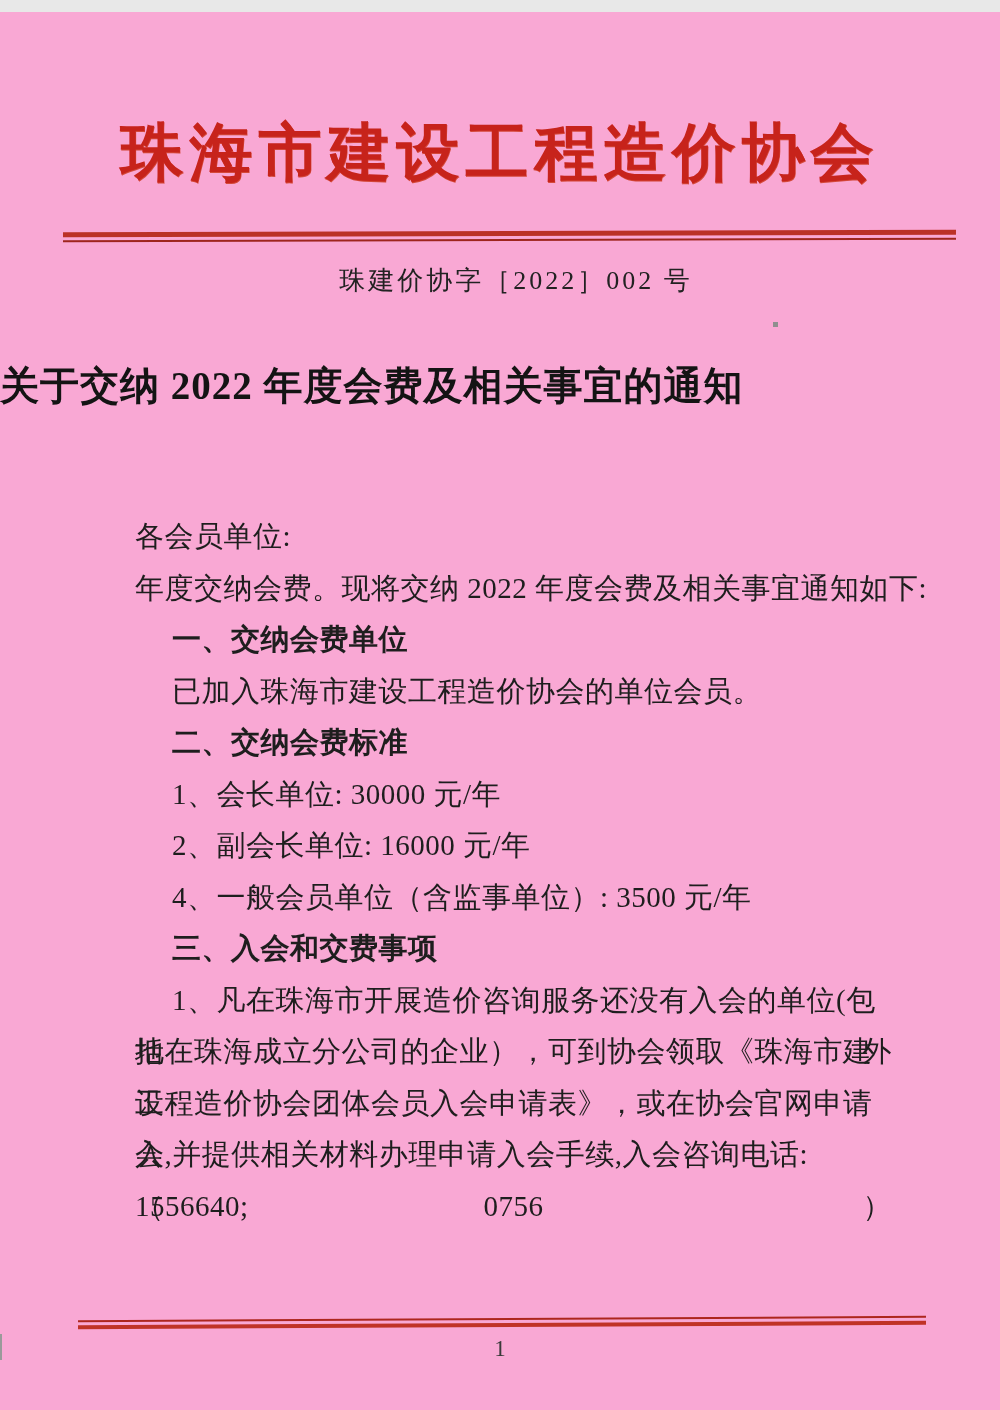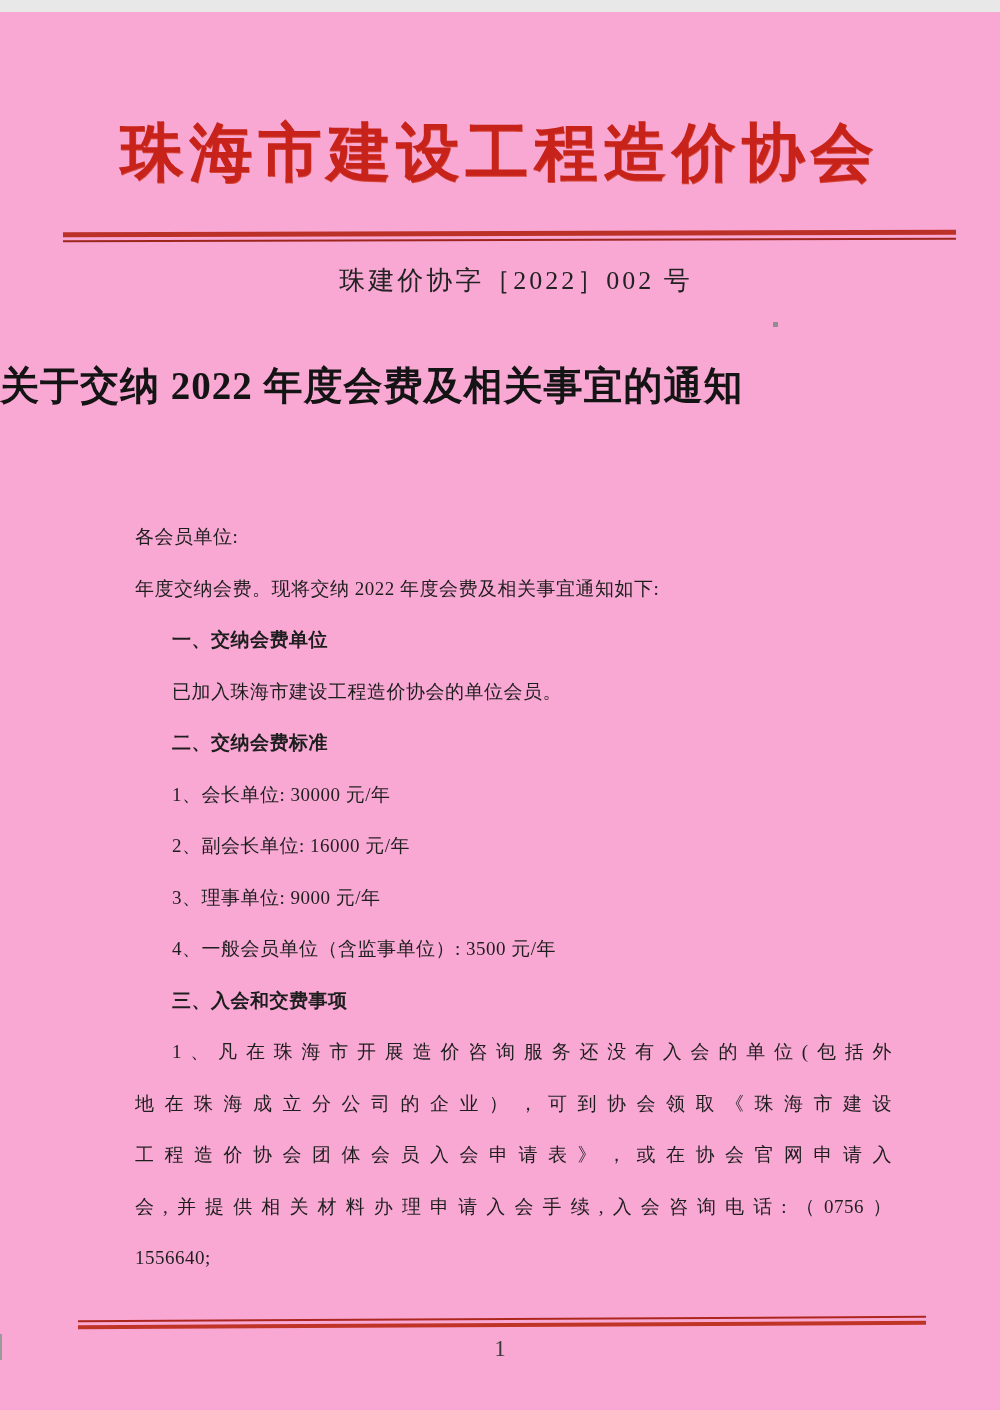--- a/index.html
+++ b/index.html
@@ -92,21 +92,21 @@
   .body-block {
     position: absolute;
     left: 135px;
     top: 499px;
     width: 757px;
     color: #1e1e1e;
   }
   .line {
     height: 51.5px;
     line-height: 51.5px;
-    font-size: 19px;
+    font-size: 29px;
     letter-spacing: 0.5px;
     white-space: nowrap;
   }
   .ind1 { text-indent: 37px; }
   .ind2 { text-indent: 53px; }
   .b    { font-weight: bold; }
   .fill { text-align-last: justify; white-space: normal; }
 
   
   .rule-foot {
@@ -151,21 +151,20 @@
   <div class="doc-title">关于交纳 2022 年度会费及相关事宜的通知</div>
 
   <div class="body-block">
     <div class="line">各会员单位:</div>
     <div class="line">年度交纳会费。现将交纳 2022 年度会费及相关事宜通知如下:</div>
     <div class="line ind1 b">一、交纳会费单位</div>
     <div class="line ind1">已加入珠海市建设工程造价协会的单位会员。</div>
     <div class="line ind1 b">二、交纳会费标准</div>
     <div class="line ind1">1、会长单位: 30000 元/年</div>
     <div class="line ind1">2、副会长单位: 16000 元/年</div>
-    <div class="line ind1">3、理事单位: 9000 元/年</div>
     <div class="line ind1">4、一般会员单位（含监事单位）: 3500 元/年</div>
     <div class="line ind1 b">三、入会和交费事项</div>
     <div class="line ind1 fill">1、凡在珠海市开展造价咨询服务还没有入会的单位(包括外</div>
     <div class="line fill">地在珠海成立分公司的企业），可到协会领取《珠海市建设</div>
     <div class="line fill">工程造价协会团体会员入会申请表》，或在协会官网申请入</div>
     <div class="line fill">会,并提供相关材料办理申请入会手续,入会咨询电话:（0756）</div>
     <div class="line">1556640;</div>
   </div>
 
   <div class="rule-foot">

